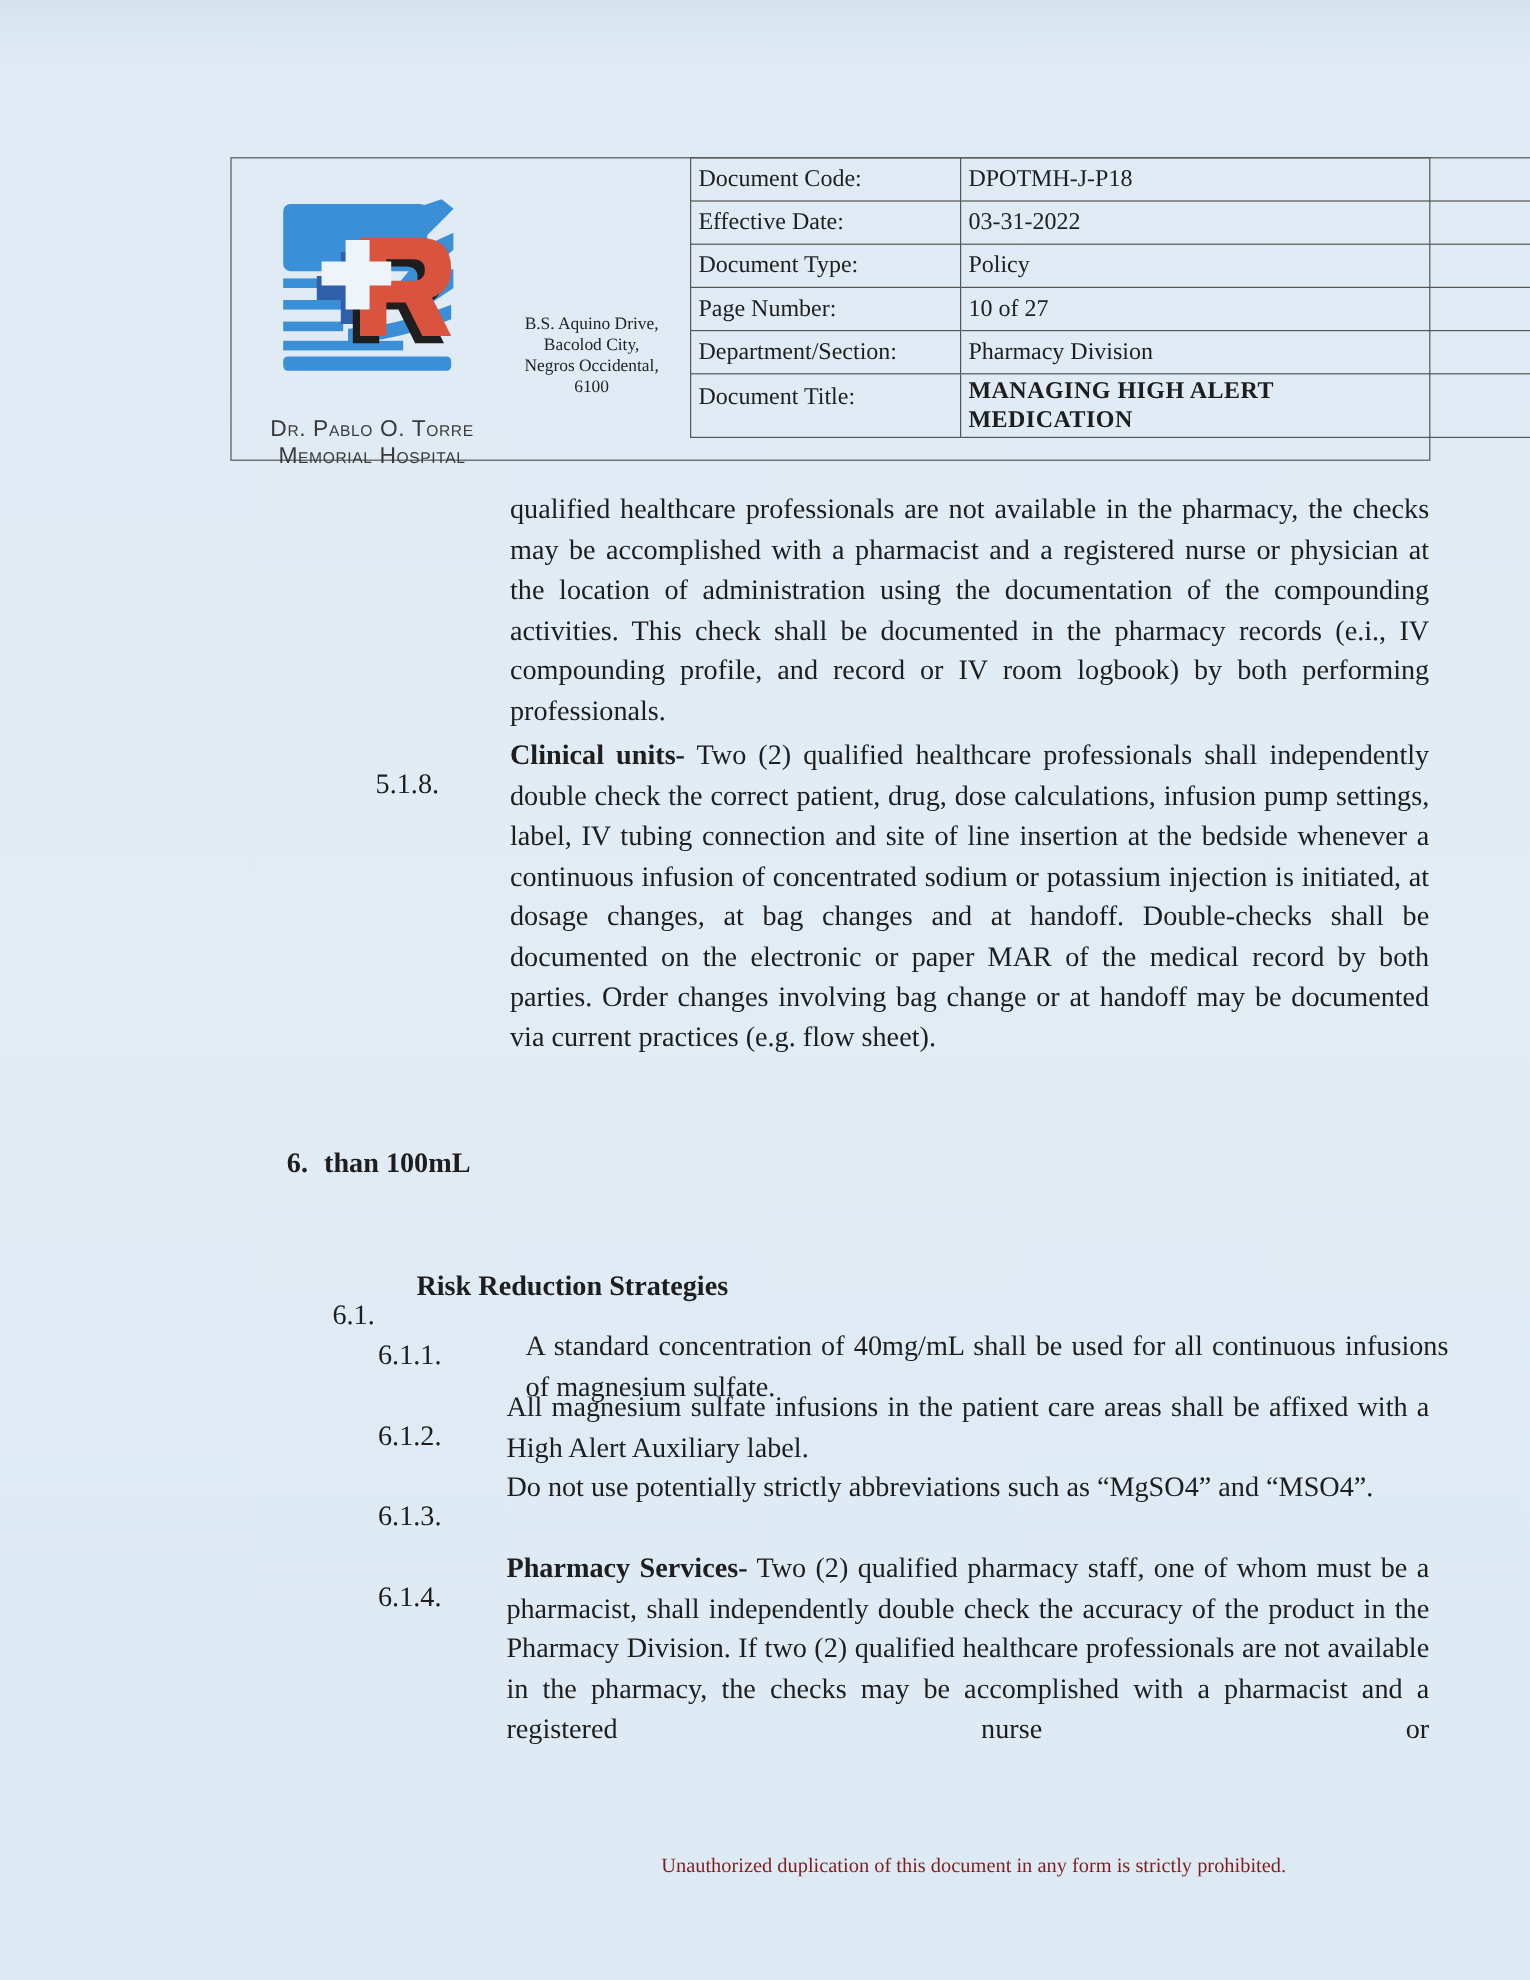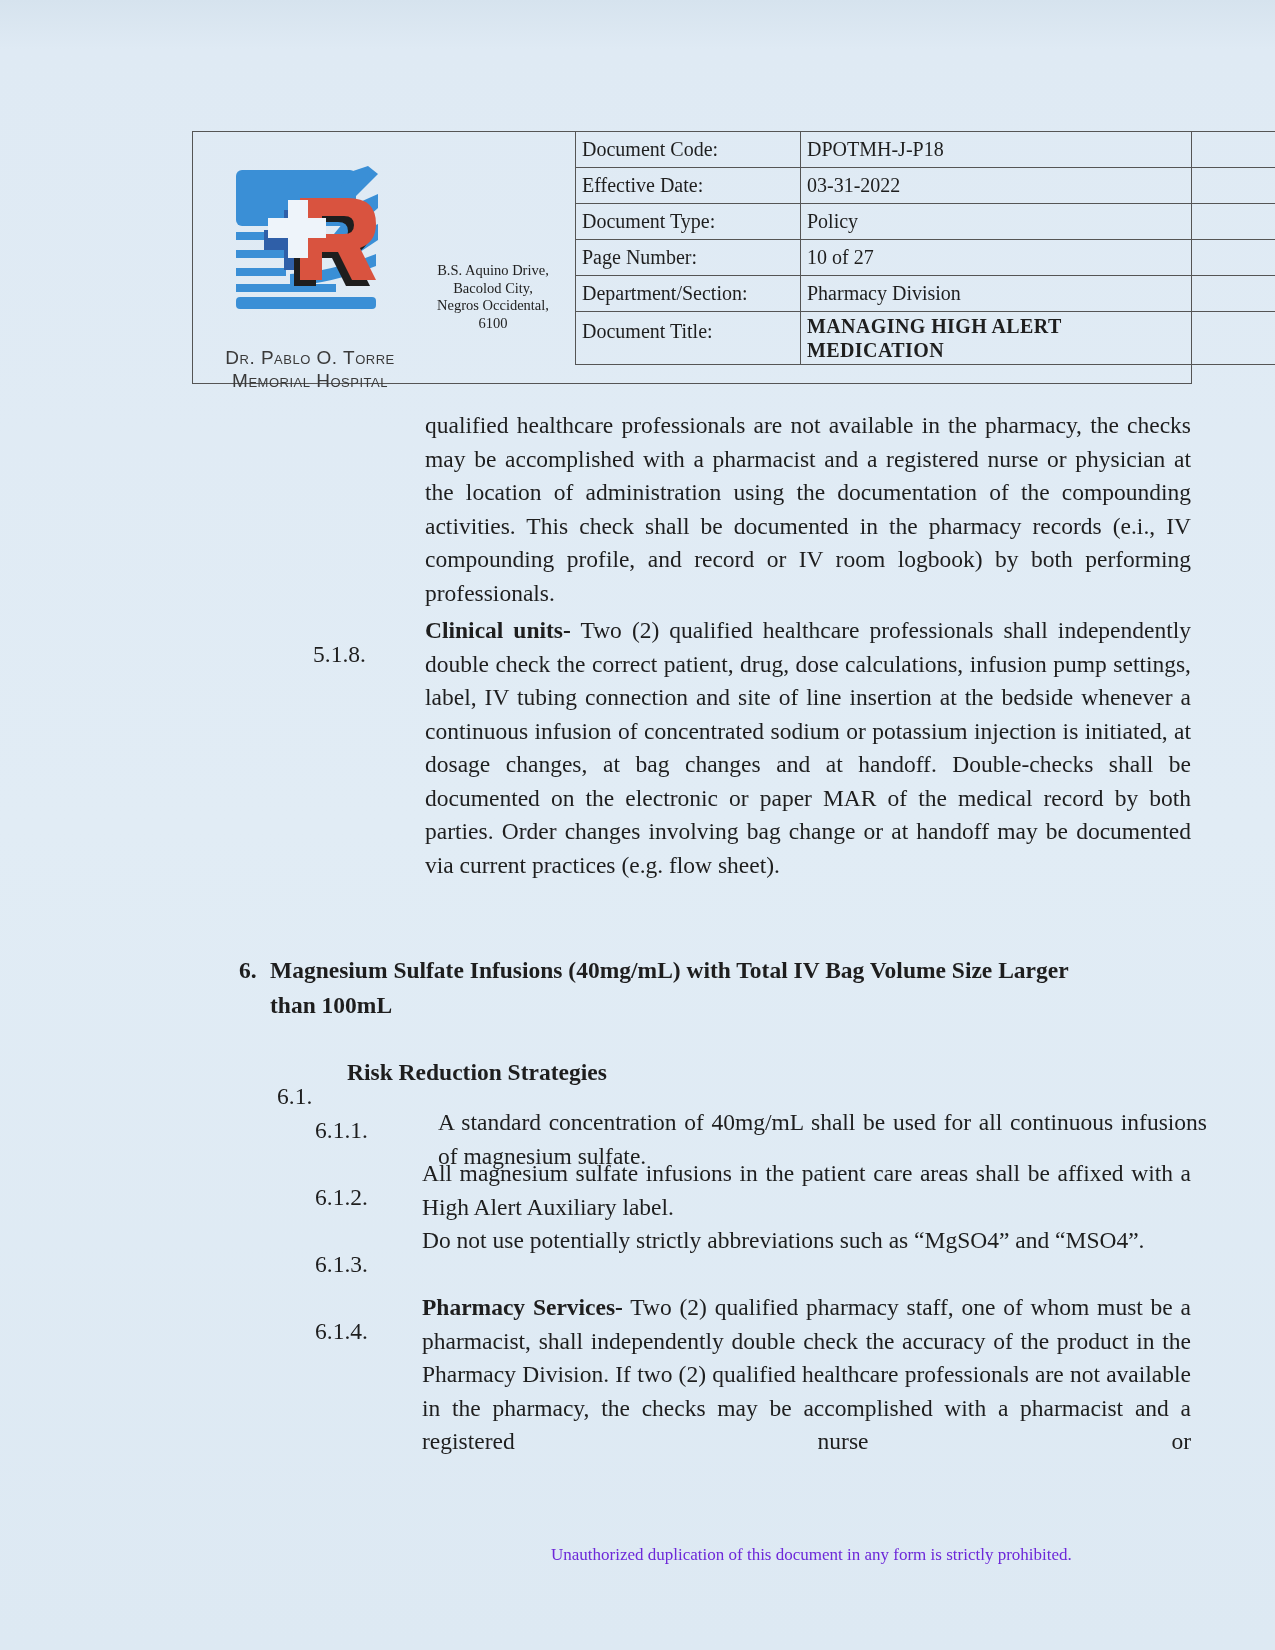--- a/index.html
+++ b/index.html
@@ -123,21 +123,21 @@
       position: absolute;
       font-size: 23.5px;
       line-height: 35px;
       font-weight: bold;
     }
     .footer {
       position: absolute;
       left: 551px;
       top: 1545px;
       font-size: 17px;
-      color: #6d28d9;
+      color: #7f1d1d;
     }
   </style>
 </head>
 <body>
 
 <div class="page-bg"></div>
 
 <div class="header-box">
   <div class="logo-cell">
     <svg class="logo-mark" viewBox="0 0 148 150">
@@ -209,21 +209,20 @@
 
 <div class="content">
 
   <p class="para" style="left:425px; top:409px; width:766px; margin:0;">qualified healthcare professionals are not available in the pharmacy, the checks may be accomplished with a pharmacist and a registered nurse or physician at the location of administration using the documentation of the compounding activities. This check shall be documented in the pharmacy records (e.i., IV compounding profile, and record or IV room logbook) by both performing professionals.</p>
 
   <span class="num" style="left:313px; top:614px;">5.1.8.</span>
   <p class="para" style="left:425px; top:614px; width:766px; margin:0;"><span class="b">Clinical units-</span><span> Two (2) qualified healthcare professionals shall independently double check the correct patient, drug, dose calculations, infusion pump settings, label, IV tubing connection and site of line insertion at the bedside whenever a continuous infusion of concentrated sodium or potassium injection is initiated, at dosage changes, at bag changes and at handoff. Double-checks shall be documented on the electronic or paper MAR of the medical record by both parties. Order changes involving bag change or at handoff may be documented via current practices (e.g. flow sheet).</span></p>
 
   <span class="heading" style="left:239px; top:953px;">6.</span>
   <div class="heading" style="left:270px; top:953px; width:925px;">
-    <div>Magnesium Sulfate Infusions (40mg/mL) with Total IV Bag Volume Size Larger</div>
     <div>than 100mL</div>
   </div>
 
   <span class="num" style="left:277px; top:1056px;">6.1.</span>
   <span class="heading" style="left:347px; top:1055px;">Risk Reduction Strategies</span>
 
   <span class="num" style="left:315px; top:1090px;">6.1.1.</span>
   <p class="para" style="left:422px; top:1090px; width:769px; margin:16px;">A standard concentration of 40mg/mL shall be used for all continuous infusions of magnesium sulfate.</p>
 
   <span class="num" style="left:315px; top:1157px;">6.1.2.</span>

